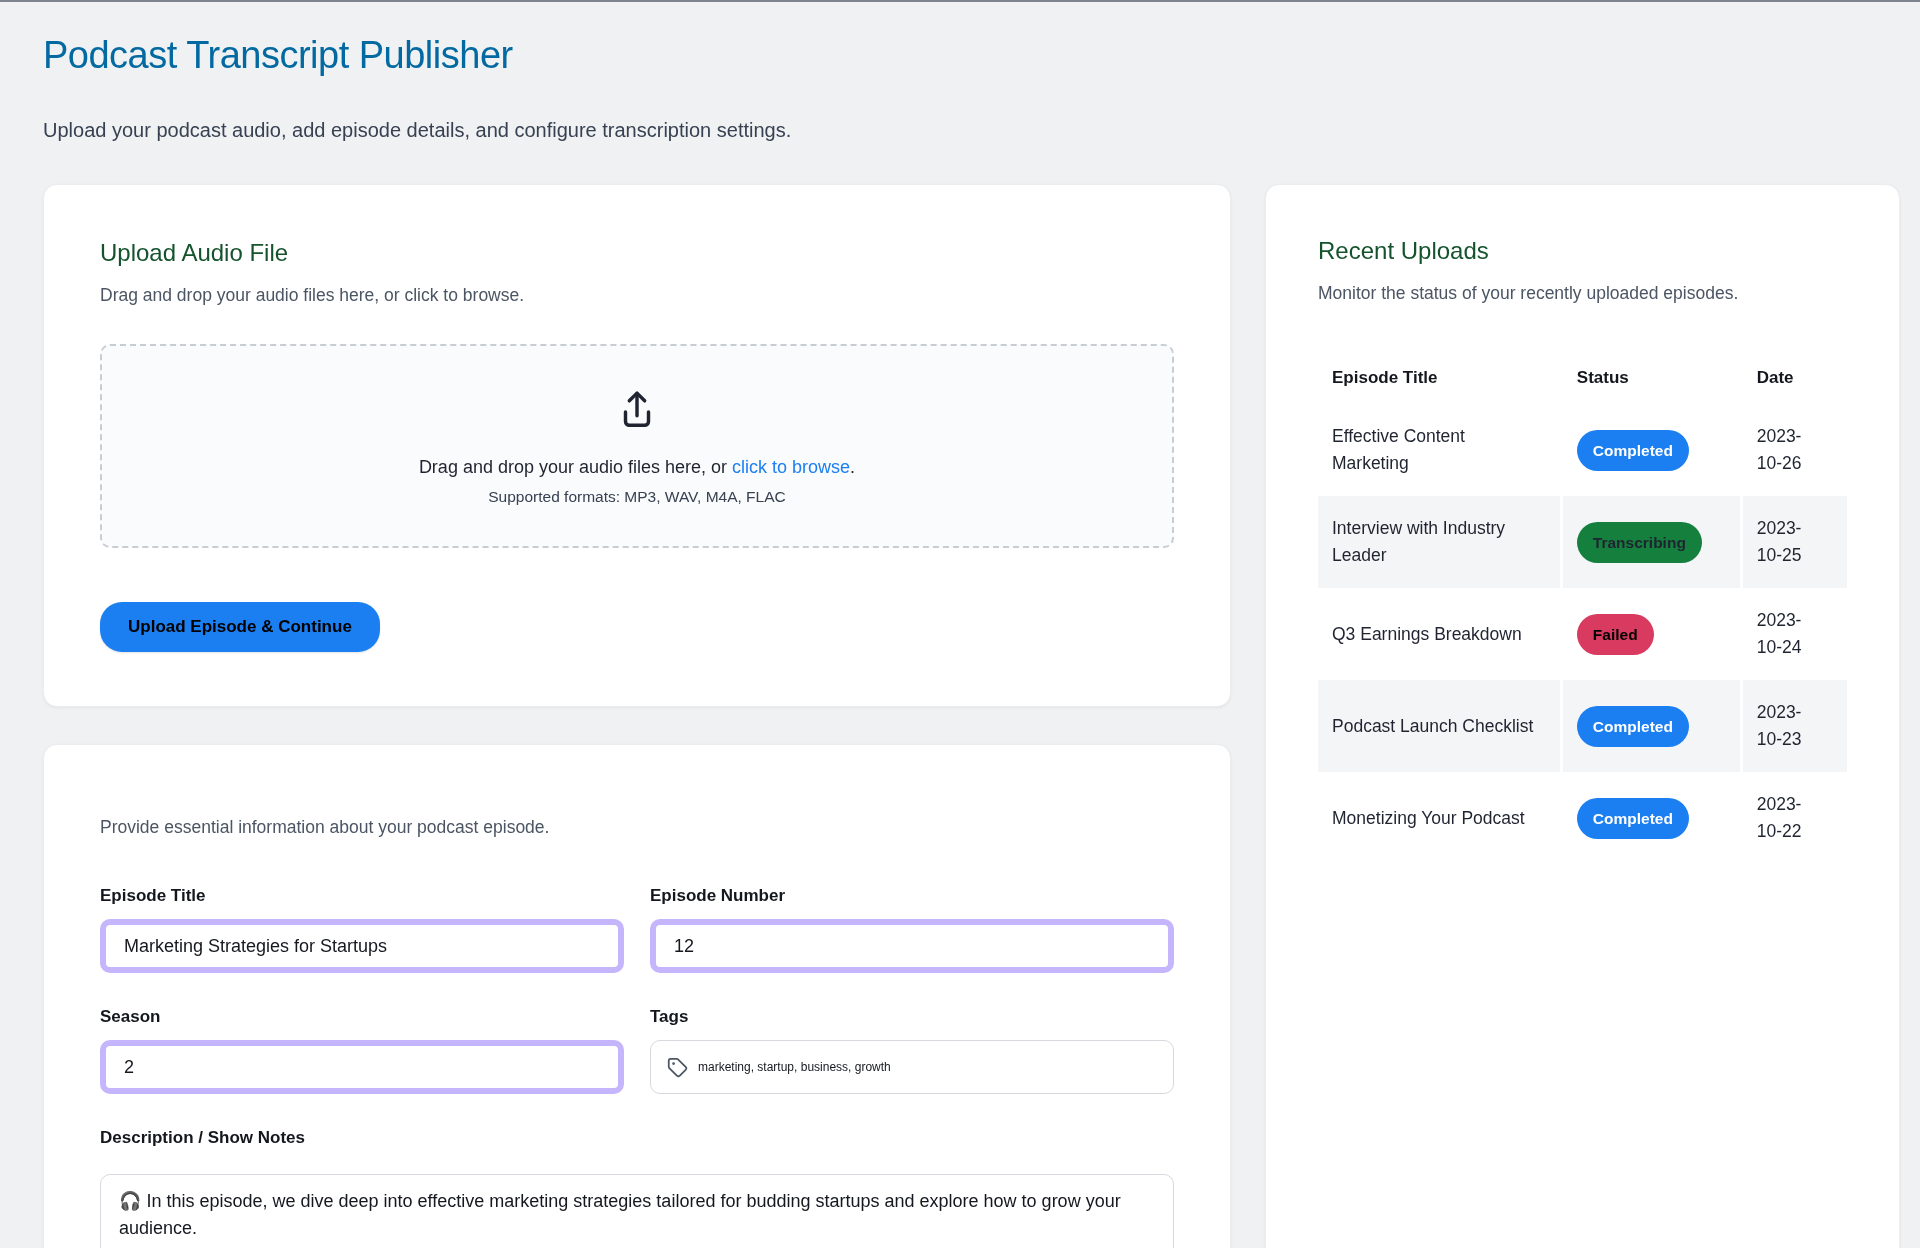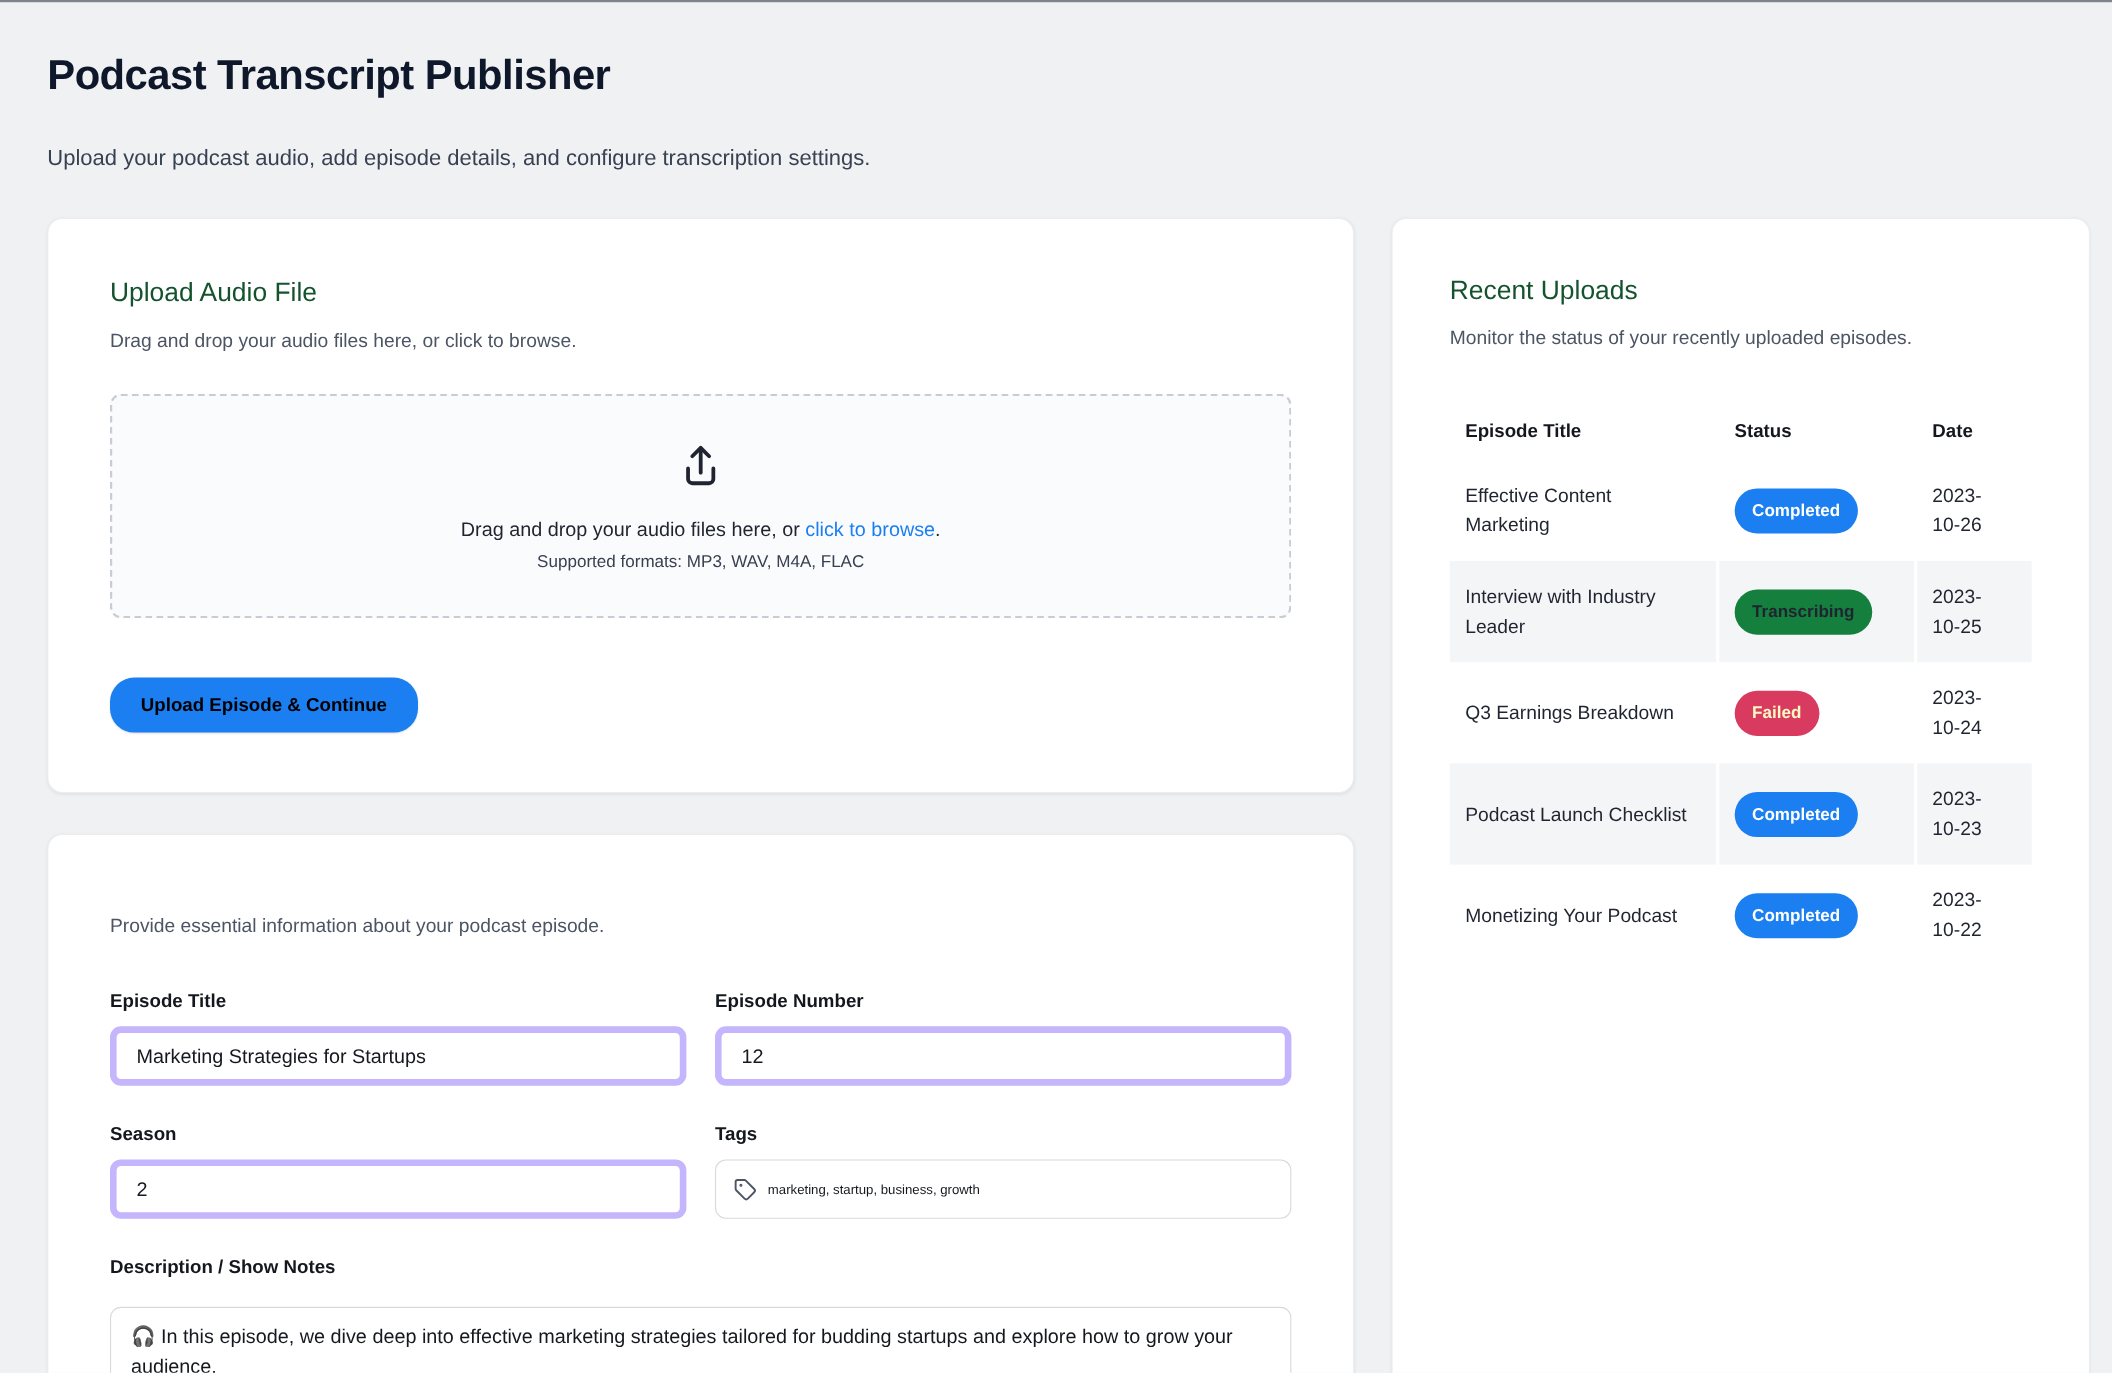--- a/index.html
+++ b/index.html
@@ -7,25 +7,25 @@
   body {
     background: #f0f1f3;
     font-family: "Liberation Sans", sans-serif;
     color: #15181e;
     border-top: 2px solid #7e848e;
   }
   .page {
     padding: 0 20px 0 43px;
   }
   .page-title {
-    margin-top: 46px;
+    margin-top: 32px;
     font-size: 38px;
-    font-weight: 700;
+    font-weight: 400;
     letter-spacing: -0.5px;
-    color: #0f172a;
+    color: #0369a1;
   }
   .page-subtitle {
     margin-top: 42px;
     font-size: 20px;
     color: #374151;
   }
   .layout {
     margin-top: 42px;
     display: grid;
     grid-template-columns: 1188px 635px;
@@ -170,21 +170,21 @@
   .badge {
     display: inline-block;
     border-radius: 999px;
     padding: 7px 16px;
     font-size: 15.5px;
     font-weight: 700;
     white-space: nowrap;
   }
   .badge.completed { background: #1b7ff2; color: #ffffff; }
   .badge.transcribing { background: #15803d; color: #1f2430; }
-  .badge.failed { background: #d93a5f; color: #fef9c3; }
+  .badge.failed { background: #d93a5f; color: #000000; }
 </style>
 </head>
 <body>
 
 <div class="page">
 
   <h1 class="page-title">Podcast Transcript Publisher</h1>
   <p class="page-subtitle">Upload your podcast audio, add episode details, and configure transcription settings.</p>
 
   <div class="layout">

